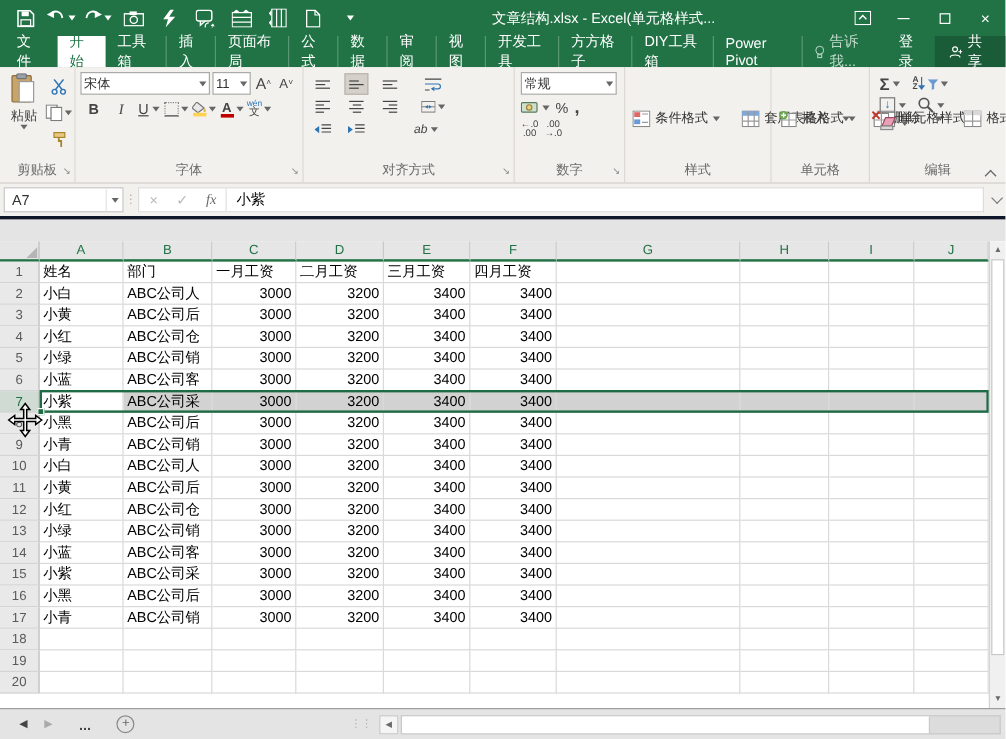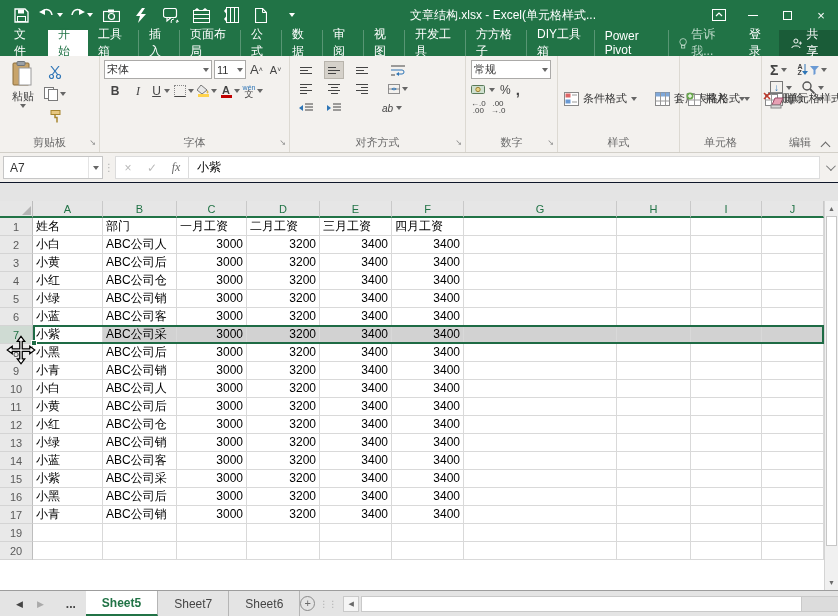--- a/index.html
+++ b/index.html
@@ -31,21 +31,21 @@
 
   
   .ribbon { height:97px; background:#f3f1ee; border-bottom:1px solid #d2cfc8; display:flex; flex:none; position:relative; }
   .rgroup { border-right:1px solid #dcd9d2; display:flex; flex-direction:column; padding:2px 2px 0 2px; position:relative; flex:none; }
   .rgroup-body { flex:1; display:flex; }
   .rgroup-label { height:17px; text-align:center; font-size:11px; color:#6a6a6a; line-height:15px; position:relative; }
   .launcher { position:absolute; right:1px; bottom:2px; font-size:8px; color:#8a8a8a; cursor:pointer; }
   .icon-btn { display:flex; align-items:center; justify-content:center; cursor:pointer; color:#444; }
   .tri-d { width:0;height:0;border-left:3px solid transparent;border-right:3px solid transparent;border-top:4px solid #666; display:inline-block; }
   
-  .g-clip { width:100px; }
+  .g-clip { width:63px; }
   .paste-big { width:42px; display:flex; flex-direction:column; align-items:center; cursor:pointer; padding-top:3px; }
   .paste-big .lbl { font-size:11px; color:#444; margin-top:2px; }
   .clip-col { display:flex; flex-direction:column; gap:4px; padding-top:5px; }
   .small-ib { width:22px; height:18px; }
   
   .g-font { width:190px; }
   .font-row1 { display:flex; gap:2px; padding:2px 0 3px 2px; align-items:center; }
   .combo { background:#fff; border:1px solid #abaaa8; height:19px; display:flex; align-items:center; font-size:11px; color:#333; padding:0 2px; cursor:pointer; }
   .combo .cv { flex:1; overflow:hidden; white-space:nowrap; }
   .font-name { width:108px; }
@@ -84,21 +84,21 @@
   .g-edit { flex:1; border-right:none; }
   .edit-col { display:flex; flex-direction:column; gap:3px; padding:4px 0 0 6px; }
   .edit-row { display:flex; gap:10px; align-items:center; }
   .sigma { font-size:14px; color:#444; font-weight:bold; }
   .az { font-size:7px; line-height:6px; color:#444; font-weight:bold; }
   .fill-box { width:13px; height:13px; border:1px solid #777; color:#2e75b6; font-size:10px; line-height:11px; text-align:center; }
   .collapse-chev { position:absolute; right:8px; bottom:4px; width:8px; height:8px; cursor:pointer; }
   .collapse-chev::before { content:""; position:absolute; left:0; top:3px; width:6px; height:6px; border-left:1px solid #666; border-top:1px solid #666; transform:rotate(45deg); }
 
   
-  .formulabar { height:30px; background:#f3f1ee; border-bottom:1px solid #0f172a; display:flex; align-items:stretch; flex:none; }
+  .formulabar { height:30px; background:#f3f1ee; border-bottom:3px solid #0f172a; display:flex; align-items:stretch; flex:none; }
   .namebox { width:100px; margin:3px 0 3px 3px; background:#fff; border:1px solid #c6c6c6; display:flex; align-items:center; padding-left:6px; font-size:12px; color:#333; }
   .namebox .cv { flex:1; }
   .nb-split { width:14px; align-self:stretch; display:flex; align-items:center; justify-content:center; border-left:1px solid #e4e4e4; }
   .fb-dots { width:12px; display:flex; align-items:center; justify-content:center; color:#b0b0b0; font-size:10px; cursor:col-resize; }
   .fb-btns { display:flex; align-items:center; background:#fff; border:1px solid #dcdcdc; margin:3px 0; }
   .fb-btn { width:24px; height:100%; display:flex; align-items:center; justify-content:center; color:#b9b9b9; font-size:12px; cursor:pointer; }
   .fb-fx { color:#6a6a6a; font-style:italic; font-family:"Liberation Serif",serif; }
   .fb-input { flex:1; background:#fff; border:1px solid #dcdcdc; border-left:none; margin:3px 0; display:flex; align-items:center; padding-left:8px; font-size:12px; color:#000; }
   .fb-expand { width:18px; display:flex; align-items:center; justify-content:center; color:#777; cursor:pointer; }
   .chev-down { width:7px; height:7px; border-right:1px solid #777; border-bottom:1px solid #777; transform:rotate(45deg) translateY(-2px); }
@@ -870,20 +870,33 @@
             <span class="cell num" style="width: 70px;">3000</span>
             <span class="cell num" style="width: 73px;">3200</span>
             <span class="cell num" style="width: 72px;">3400</span>
             <span class="cell num" style="width: 72px;">3400</span>
             <span class="cell" style="width: 153px;"></span>
             <span class="cell" style="width: 74px;"></span>
             <span class="cell" style="width: 71px;"></span>
             <span class="cell" style="width: 62px;"></span>
           </div>
           <div class="g-row">
+            <span class="row-h">18</span>
+            <span class="cell" style="width: 70px;"></span>
+            <span class="cell" style="width: 74px;"></span>
+            <span class="cell" style="width: 70px;"></span>
+            <span class="cell" style="width: 73px;"></span>
+            <span class="cell" style="width: 72px;"></span>
+            <span class="cell" style="width: 72px;"></span>
+            <span class="cell" style="width: 153px;"></span>
+            <span class="cell" style="width: 74px;"></span>
+            <span class="cell" style="width: 71px;"></span>
+            <span class="cell" style="width: 62px;"></span>
+          </div>
+          <div class="g-row">
             <span class="row-h">19</span>
             <span class="cell" style="width: 70px;"></span>
             <span class="cell" style="width: 74px;"></span>
             <span class="cell" style="width: 70px;"></span>
             <span class="cell" style="width: 73px;"></span>
             <span class="cell" style="width: 72px;"></span>
             <span class="cell" style="width: 72px;"></span>
             <span class="cell" style="width: 153px;"></span>
             <span class="cell" style="width: 74px;"></span>
             <span class="cell" style="width: 71px;"></span>
@@ -917,25 +930,20 @@
       <polygon points="12,1 15,5 13,5 13,11 19,11 19,9 23,12 19,15 19,13 13,13 13,19 15,19 12,23 9,19 11,19 11,13 5,13 5,15 1,12 5,9 5,11 11,11 11,5 9,5" fill="#fff" stroke="#000" stroke-width="1"></polygon>
     </svg>
   </div>
 
   <div class="sheetbar">
     <div class="nav-arrows">
       <span class="nav-a nav-prev">◀</span>
       <span class="nav-a nav-next">▶</span>
     </div>
     <span class="tab-ellipsis">...</span>
-    <div class="sheet-tabs">
-        <span class="sheet-tab active">Sheet5</span>
-        <span class="sheet-tab">Sheet7</span>
-        <span class="sheet-tab">Sheet6</span>
-      </div>
     <span class="add-sheet">
         <span class="add-circle">+</span>
       </span>
     <div class="hs-region">
       <span class="hs-dots">⋮⋮</span>
       <span class="hs-btn">◀</span>
       <span class="hs-track">
           <span class="hs-thumb"></span>
         </span>
 

